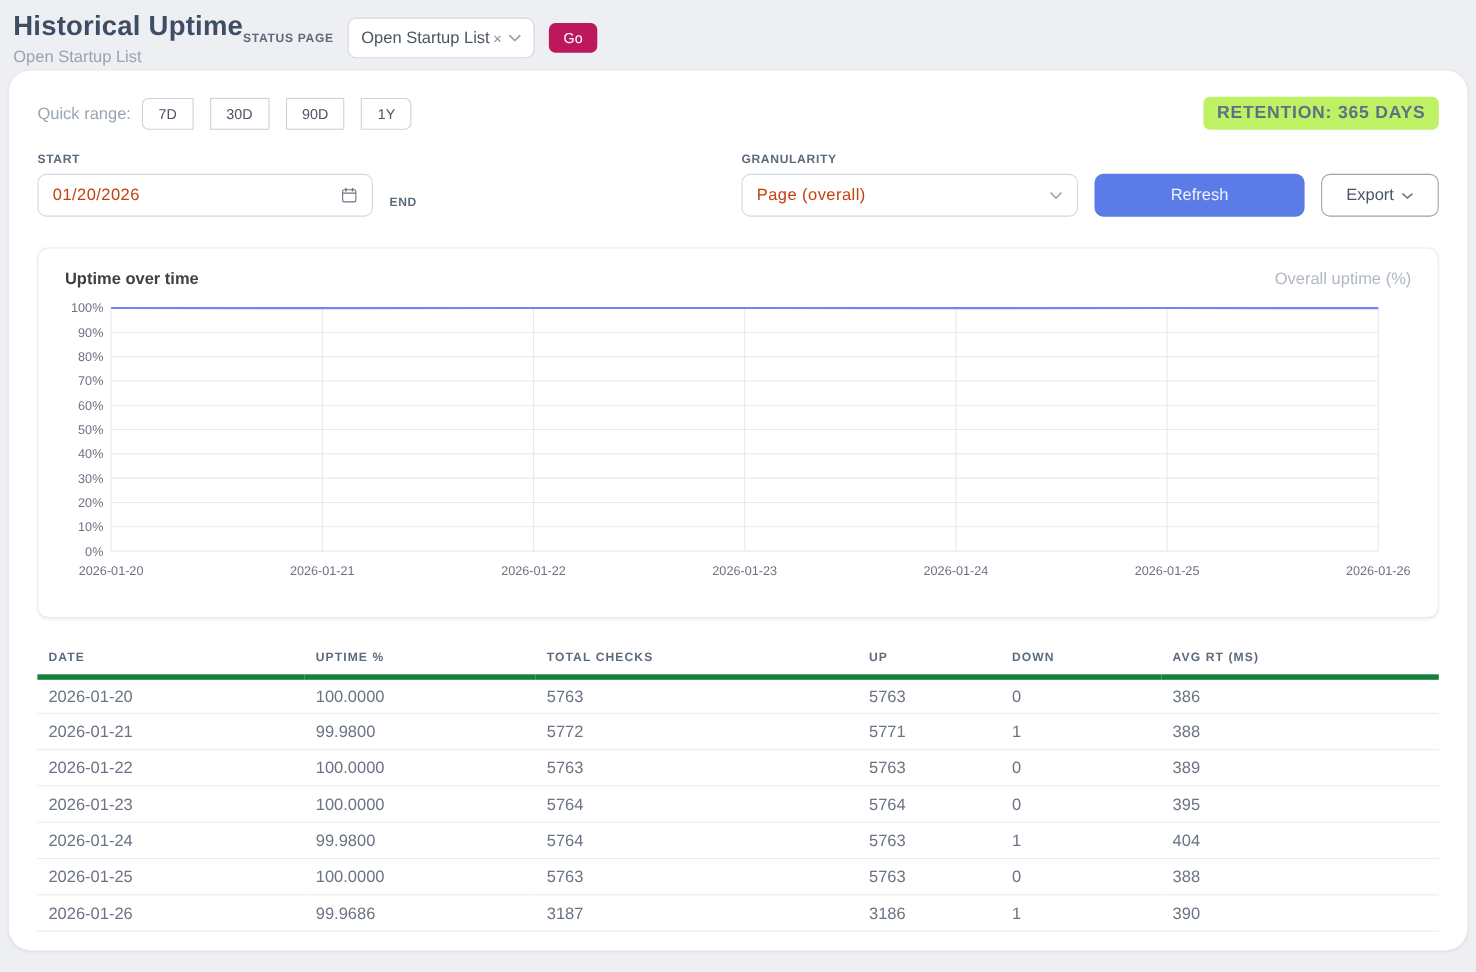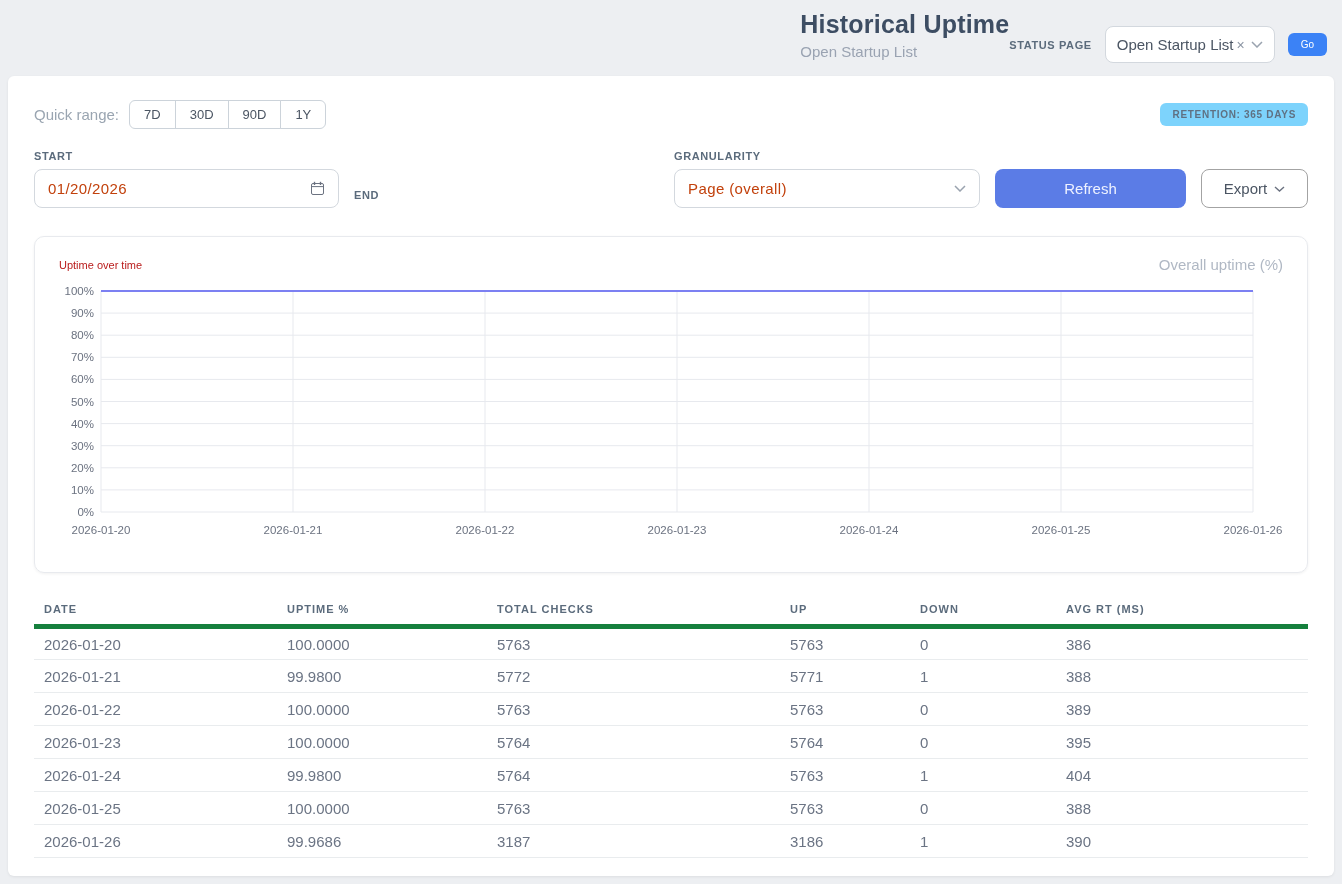--- a/index.html
+++ b/index.html
@@ -6,59 +6,59 @@
   html, body { width: 1342px; height: 884px; }
   body {
     background: #edeff2;
     font-family: "Liberation Sans", sans-serif;
     color: #4b5563;
     overflow: hidden;
   }
 
   
   .page-header {
-    display: flex; justify-content: flex-end; align-items: flex-start;
-    padding: 10px 15px 0 12px; height: 76px;
+    display: flex; justify-content: flex-start; align-items: flex-start;
+    padding: 10px 15px 0 12px; height: 64px;
   }
   .page-title { font-size: 25px; font-weight: 700; color: #3d4d63; letter-spacing: .2px; }
   .page-subtitle { font-size: 15px; color: #9aa3b2; margin-top: 4px; }
-  .header-right { display: flex; align-items: center; gap: 13px; margin-top: 16px; }
+  .header-right { display: flex; align-items: center; gap: 13px; margin-top: 6px; }
   .status-page-label { font-size: 11px; font-weight: 700; letter-spacing: .6px; color: #5b6b7c; }
   .status-select {
     display: flex; align-items: center; gap: 6px; background: #fff;
     border: 1px solid #d3d8de; border-radius: 8px; height: 37px; padding: 0 11px;
     cursor: pointer;
   }
   .status-select .value { font-size: 15px; color: #4b5563; }
   .status-select .clear { font-size: 14px; color: #8b95a3; margin-left: -3px; cursor: pointer; }
   .btn-go {
-    background: #3b82f6; color: #fff; border: none; border-radius: 6px;
-    font-size: 10px; padding: 6px 13px; cursor: pointer; font-family: inherit;
+    background: #be185d; color: #fff; border: none; border-radius: 6px;
+    font-size: 13px; padding: 6px 13px; cursor: pointer; font-family: inherit;
   }
 
   
   .main-card {
-    margin: 0 8px; height: 800px; background: #fff; border-radius: 6px;
+    margin: 0 8px; height: 800px; background: #fff; border-radius: 20px;
     box-shadow: 0 1px 3px rgba(0,0,0,.07); padding: 24px 26px;
   }
 
   
   .row-quick { display: flex; align-items: center; justify-content: space-between; }
   .quick-left { display: flex; align-items: center; gap: 10px; }
   .quick-label { font-size: 15px; color: #9aa5b1; }
-  .segmented { display: flex; }
+  .segmented { display: flex; gap: 16px; }
   .segmented button {
     background: #fff; border: 1px solid #ccd3da; color: #4b5563;
     font-size: 13px; font-family: inherit; padding: 6px 14px; height: 29px;
     margin-left: -1px; cursor: pointer;
   }
   .segmented button:first-child { border-radius: 6px 0 0 6px; margin-left: 0; }
   .segmented button:last-child { border-radius: 0 6px 6px 0; }
   .retention-badge {
-    background: #7dd3fc; color: #5f7183; font-size: 10px; font-weight: 700;
+    background: #bef264; color: #5f7183; font-size: 16px; font-weight: 700;
     letter-spacing: .7px; padding: 6px 12px; border-radius: 6px; text-align: right;
   }
 
   
   .row-fields { display: flex; gap: 15px; margin-top: 21px; align-items: flex-end; }
   .field { display: flex; flex-direction: column; }
   .field-label { font-size: 11px; font-weight: 700; letter-spacing: .6px; color: #5b6b7c; margin-bottom: 7px; }
   .input-box {
     display: flex; align-items: center; justify-content: space-between;
     border: 1px solid #d3d8de; border-radius: 8px; height: 39px; padding: 0 13px;
@@ -77,21 +77,21 @@
     cursor: pointer; display: flex; align-items: center; justify-content: center; gap: 7px;
   }
   .icon-btn { background: none; border: none; cursor: pointer; display: flex; align-items: center; padding: 0; }
 
   
   .chart-card {
     margin-top: 28px; height: 337px; border: 1px solid #e8eaee; border-radius: 10px;
     box-shadow: 0 1px 3px rgba(0,0,0,.06); padding: 19px 24px 0;
   }
   .chart-header { display: flex; justify-content: space-between; align-items: center; }
-  .chart-title { font-size: 11px; font-weight: 400; color: #b91c1c; }
+  .chart-title { font-size: 15px; font-weight: 700; color: #404040; }
   .chart-legend { font-size: 15px; color: #b0b8c4; }
   .chart-svg-wrap { margin-top: 6px; }
 
   
   .uptime-table { width: 100%; border-collapse: collapse; margin-top: 24px; }
   .uptime-table th {
     text-align: left; font-size: 11px; font-weight: 700; letter-spacing: 1px;
     color: #5b6b7c; padding: 6px 0 9px 10px; border-bottom: 5px solid #15803d;
   }
   .uptime-table td {

